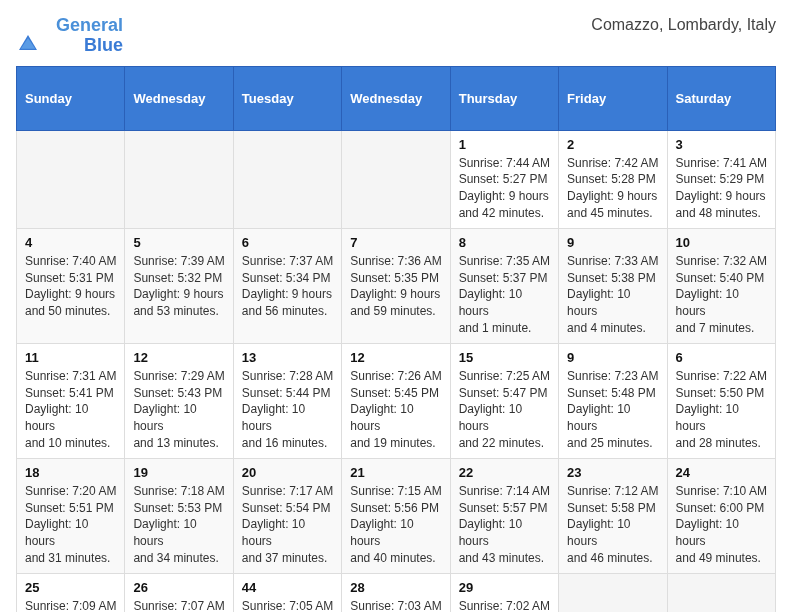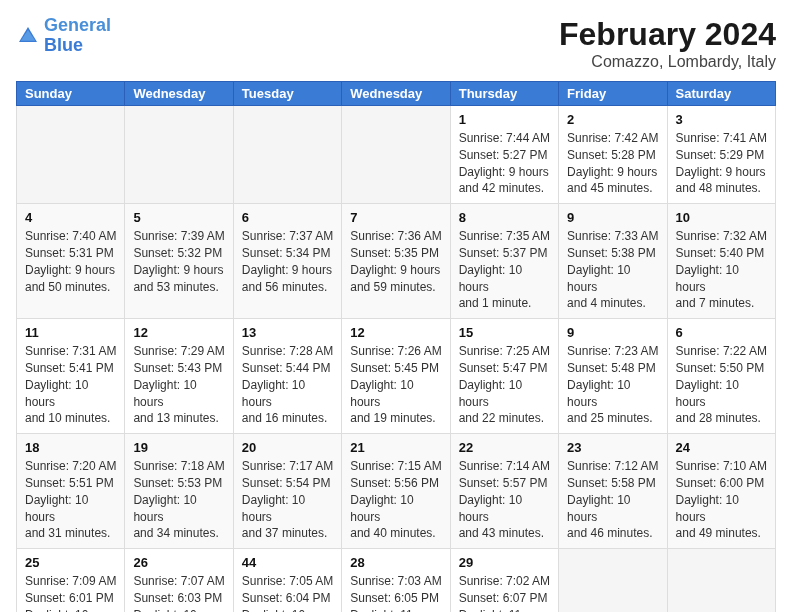--- a/index.html
+++ b/index.html
@@ -11,22 +11,22 @@
       padding: 16px;
     }
     .header-area {
       display: flex;
       justify-content: space-between;
       align-items: flex-start;
       margin-bottom: 10px;
     }
     .logo {
       display: flex;
-      align-items: center;
-      gap: 4px;
+      align-items: flex-end;
+      gap: 16px;
     }
     .logo-text {
       font-size: 18px;
       font-weight: bold;
       color: #1a1a1a;
       line-height: 1.1;
     }
     .logo-text span {
       color: #4a90d9;
     }
@@ -51,21 +51,21 @@
       border-collapse: collapse;
       table-layout: fixed;
     }
     thead tr {
       background-color: #3a7bd5;
     }
     thead th {
       color: #fff;
       font-size: 13px;
       font-weight: bold;
-      padding: 4px 8px;
+      padding: 24px 8px;
       text-align: left;
       border: 1px solid #2a60b8;
     }
     tbody td {
       vertical-align: top;
       padding: 6px 8px;
       font-size: 11px;
       color: #222;
       border: 1px solid #ddd;
       height: 80px;
@@ -94,26 +94,25 @@
 
 <div class="header-area">
   <div class="logo">
     <svg class="logo-icon" viewBox="0 0 40 40" xmlns="http://www.w3.org/2000/svg">
       <polygon points="20,5 35,30 5,30" fill="#3a7bd5"></polygon>
       <polygon points="20,10 32,28 8,28" fill="#5a9be5"></polygon>
     </svg>
     <div>
       <div class="logo-text">
         <span>General</span><br>
-        <span style="color:#3a7bd5;">Blue</span>
+        <span style="color:#3a7bd5;margin-left:28px;">Blue</span>
       </div>
     </div>
   </div>
   <div class="title-area">
-    <div class="month-title">February 2024</div>
     <div class="location">Comazzo, Lombardy, Italy</div>
   </div>
 </div>
 
 <table>
   <thead>
     <tr id="header-row">
         <th>Sunday</th>
         <th>Wednesday</th>
         <th>Tuesday</th>

